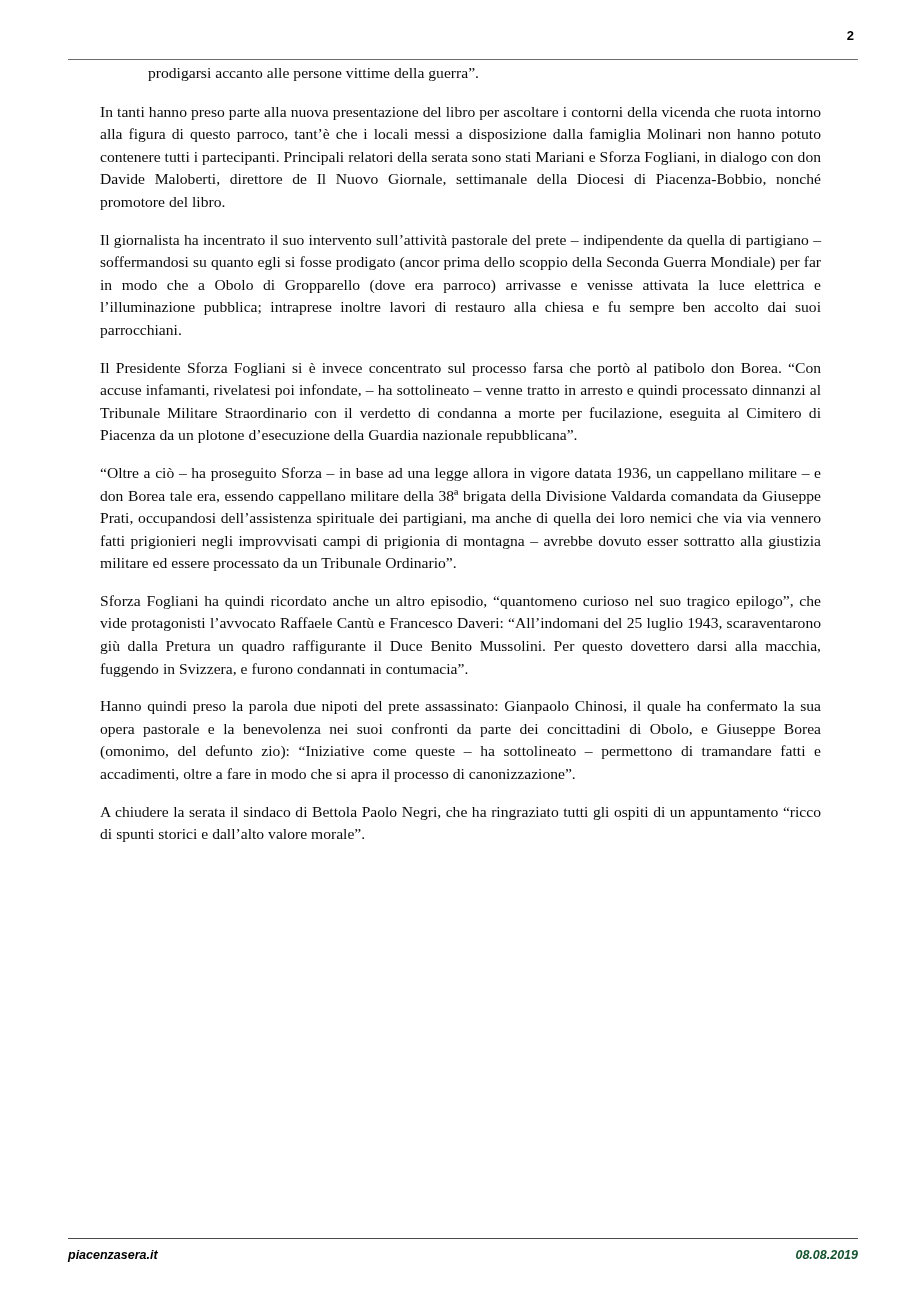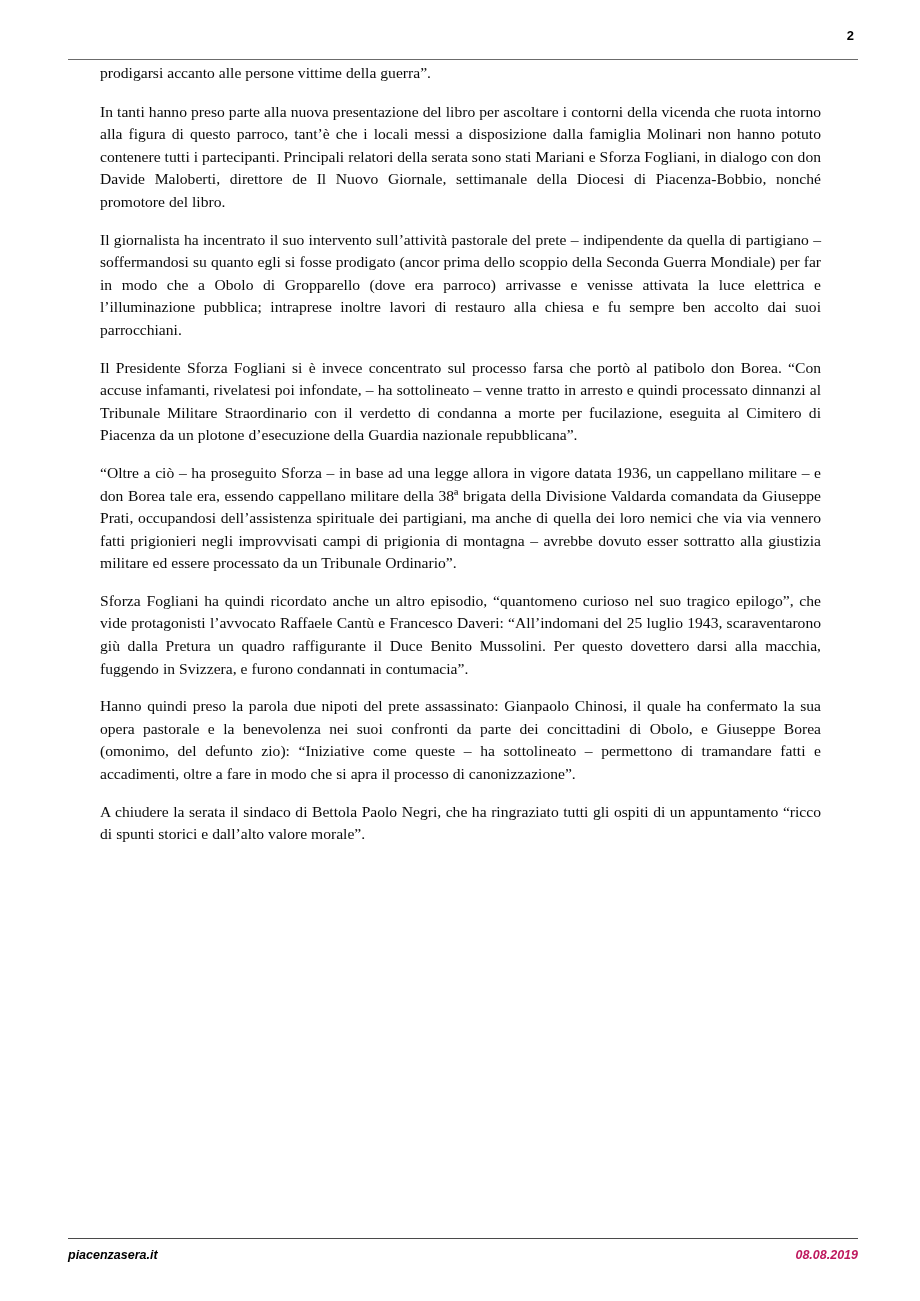--- a/index.html
+++ b/index.html
@@ -67,20 +67,21 @@
     text-align: justify;
     text-justify: inter-word;
     hyphens: none;
     word-spacing: 0.1px;
   }
   .para:last-child {
     margin-bottom: 4px;
   }
   .para.first {
     margin-bottom: 16px;
+    margin-left: 48px;
   }
 
   
   .footer {
     position: absolute;
     left: 68px;
     top: 1238px;
     width: 790px;
     height: 40px;
   }
@@ -124,21 +125,21 @@
   }
   .footer-right {
     position: absolute;
     right: 0px;
     top: 0px;
     font-family: "Liberation Sans", sans-serif;
     font-style: italic;
     font-weight: bold;
     font-size: 12.5px;
     line-height: 18px;
-    color: #be185d;
+    color: #14532d;
   }
 </style>
 </head>
 <body>
 
 <div class="page">
 
   <div class="header">
     <div class="header-pageno">2</div>
     <div class="header-rule"></div>

